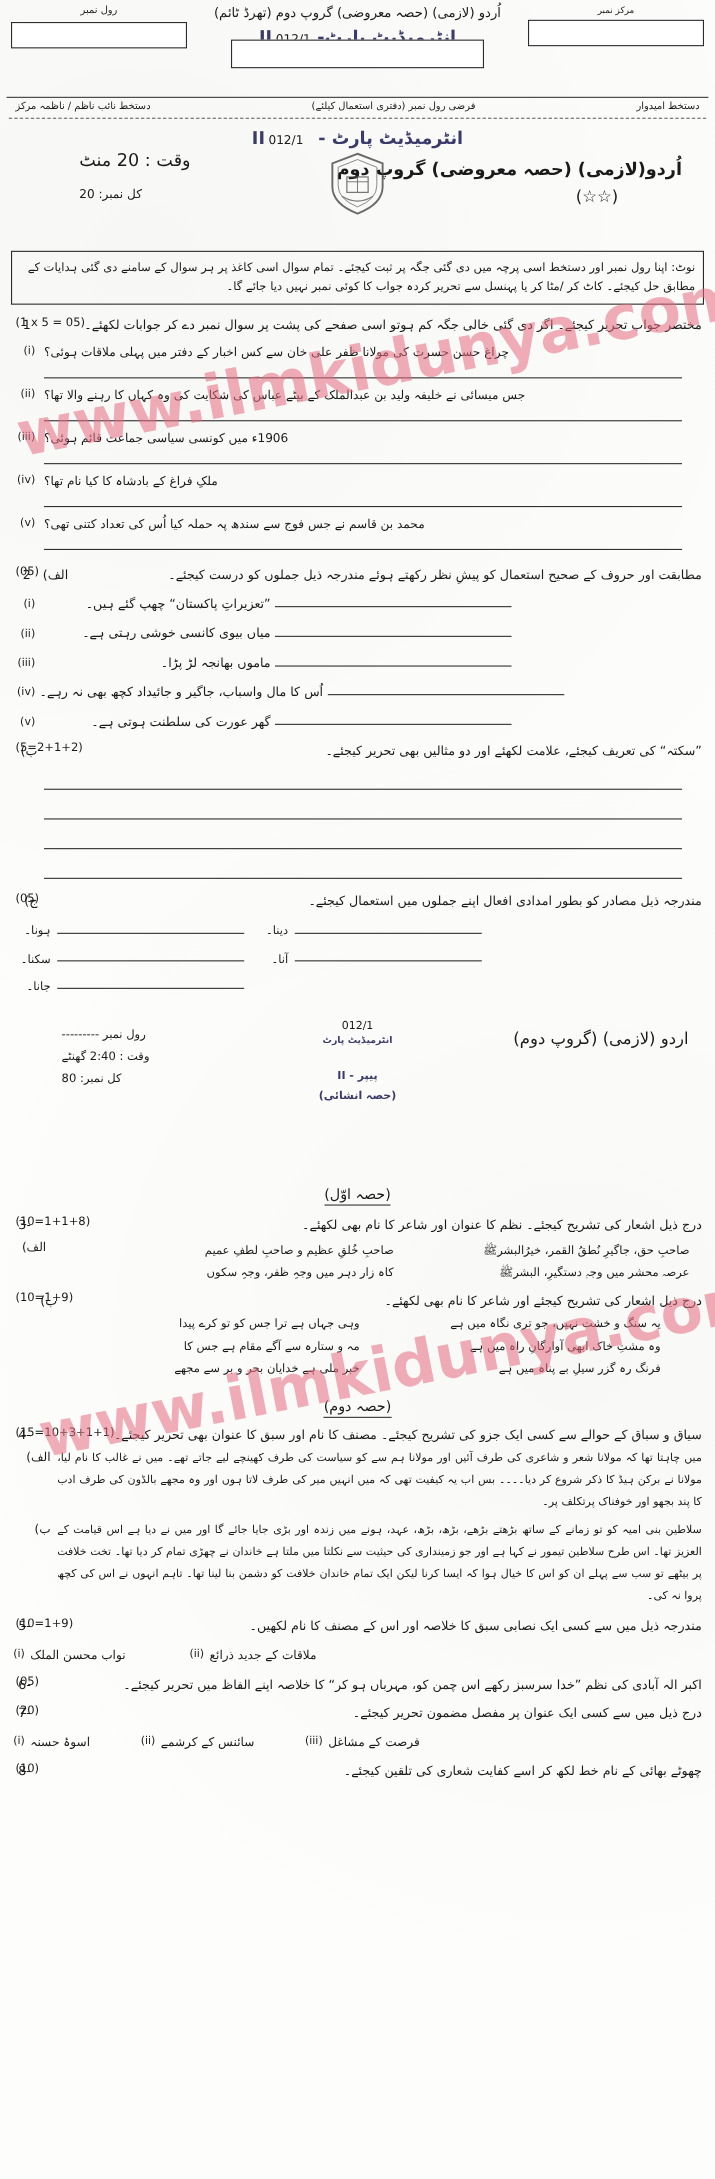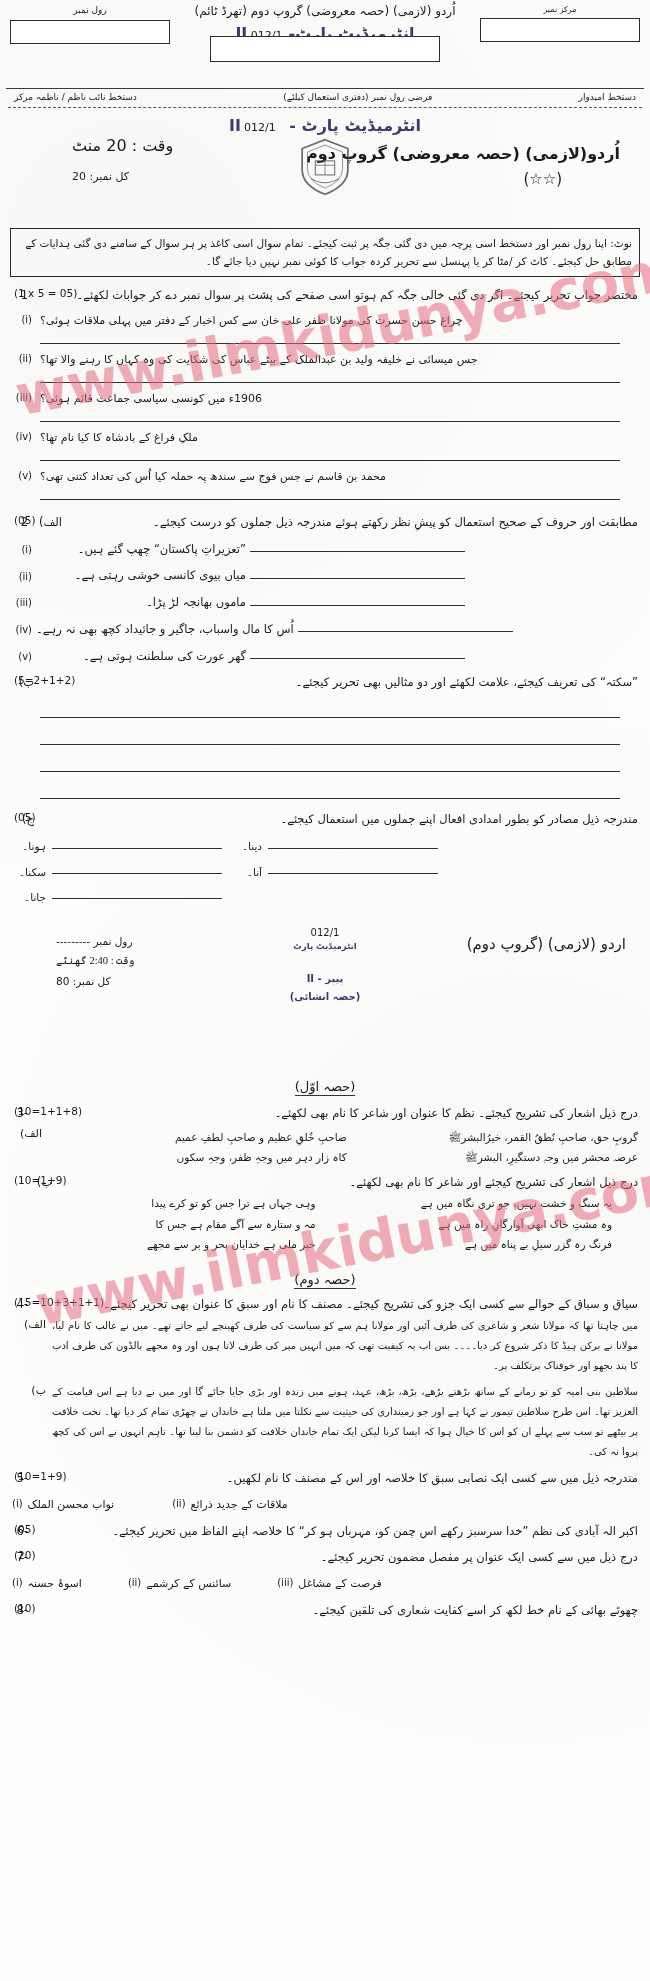--- a/index.html
+++ b/index.html
@@ -111,27 +111,27 @@
   .fillrow{display:flex;flex-direction:row-reverse;align-items:center;gap:4px;margin-top:9px;}
 
   
   .paper2{position:relative;height:150px;margin-top:18px;}
   .paper2 .subj{position:absolute;right:24px;top:10px;font-size:15px;}
   .paper2 .code{position:absolute;left:50%;transform:translateX(-50%);top:4px;font-size:10px;text-align:center;}
   .paper2 .pcode2{position:absolute;left:50%;transform:translateX(-50%);top:17px;font-size:8.5px;}
   .paper2 .ptype{position:absolute;left:50%;transform:translateX(-50%);top:48px;font-size:10px;}
   .paper2 .ptype2{position:absolute;left:50%;transform:translateX(-50%);top:66px;font-size:10px;}
   .paper2 .roll{position:absolute;left:56px;top:10px;font-size:10.5px;}
-  .paper2 .time{position:absolute;left:56px;top:30px;font-size:10.5px;font-family:Liberation Serif, serif;}
+  .paper2 .time{position:absolute;left:56px;top:30px;font-size:10.5px;}
   .paper2 .marks{position:absolute;left:56px;top:50px;font-size:10.5px;}
   .sectitle{text-align:center;font-size:13px;margin:4px 0 2px 0;}
   .sectitle span{border-bottom:1px solid #333;padding-bottom:1px;}
 
   
-  .verse{display:flex;flex-direction:row-reverse;justify-content:space-between;
+  .verse{display:flex;flex-direction:row-reverse;justify-content:center;
          font-size:10.5px;margin-top:4px;padding:0 26px 0 30px;}
   .verse .h{flex:0 0 48%;}
   .para{font-size:10px;line-height:2.0;margin:6px 16px 0 18px;text-align:justify;}
   .opts{display:flex;flex-direction:row-reverse;gap:58px;font-size:11px;margin-top:8px;padding-right:44px;}
   .opt{display:flex;flex-direction:row-reverse;gap:5px;}
   .opt-n{direction:ltr;font-size:10px;}
 </style>
 </head>
 <body>
 
@@ -348,21 +348,21 @@
       <div class="q-body">درج ذیل اشعار کی تشریح کیجئے۔ نظم کا عنوان اور شاعر کا نام بھی لکھئے۔</div>
     </div>
   </div>
 
   <div class="q" style="margin-top:2px;">
     <div class="q-row u" style="align-items:flex-start;">
       <div class="q-num u" style="min-width:30px;font-size:11px;">الف)</div>
       <div style="flex:1;">
         <div class="verse u" style="padding-right:0;">
           <div class="h">صاحبِ خُلقِ عظیم و صاحبِ لطفِ عمیم</div>
-          <div class="h">گروپِ حق، صاحبِ نُطقُ القمر، خیرُالبشرﷺ</div>
+          <div class="h">صاحبِ حق، جاگیرِ نُطقُ القمر، خیرُالبشرﷺ</div>
         </div>
         <div class="verse u" style="padding-right:0;">
           <div class="h">کاہ زار دہر میں وجہِ ظفر، وجہِ سکوں</div>
           <div class="h">عرصہ محشر میں وجہِ دستگیرِ، البشرﷺ</div>
         </div>
       </div>
     </div>
   </div>
 
   <div class="q" style="margin-top:8px;">

